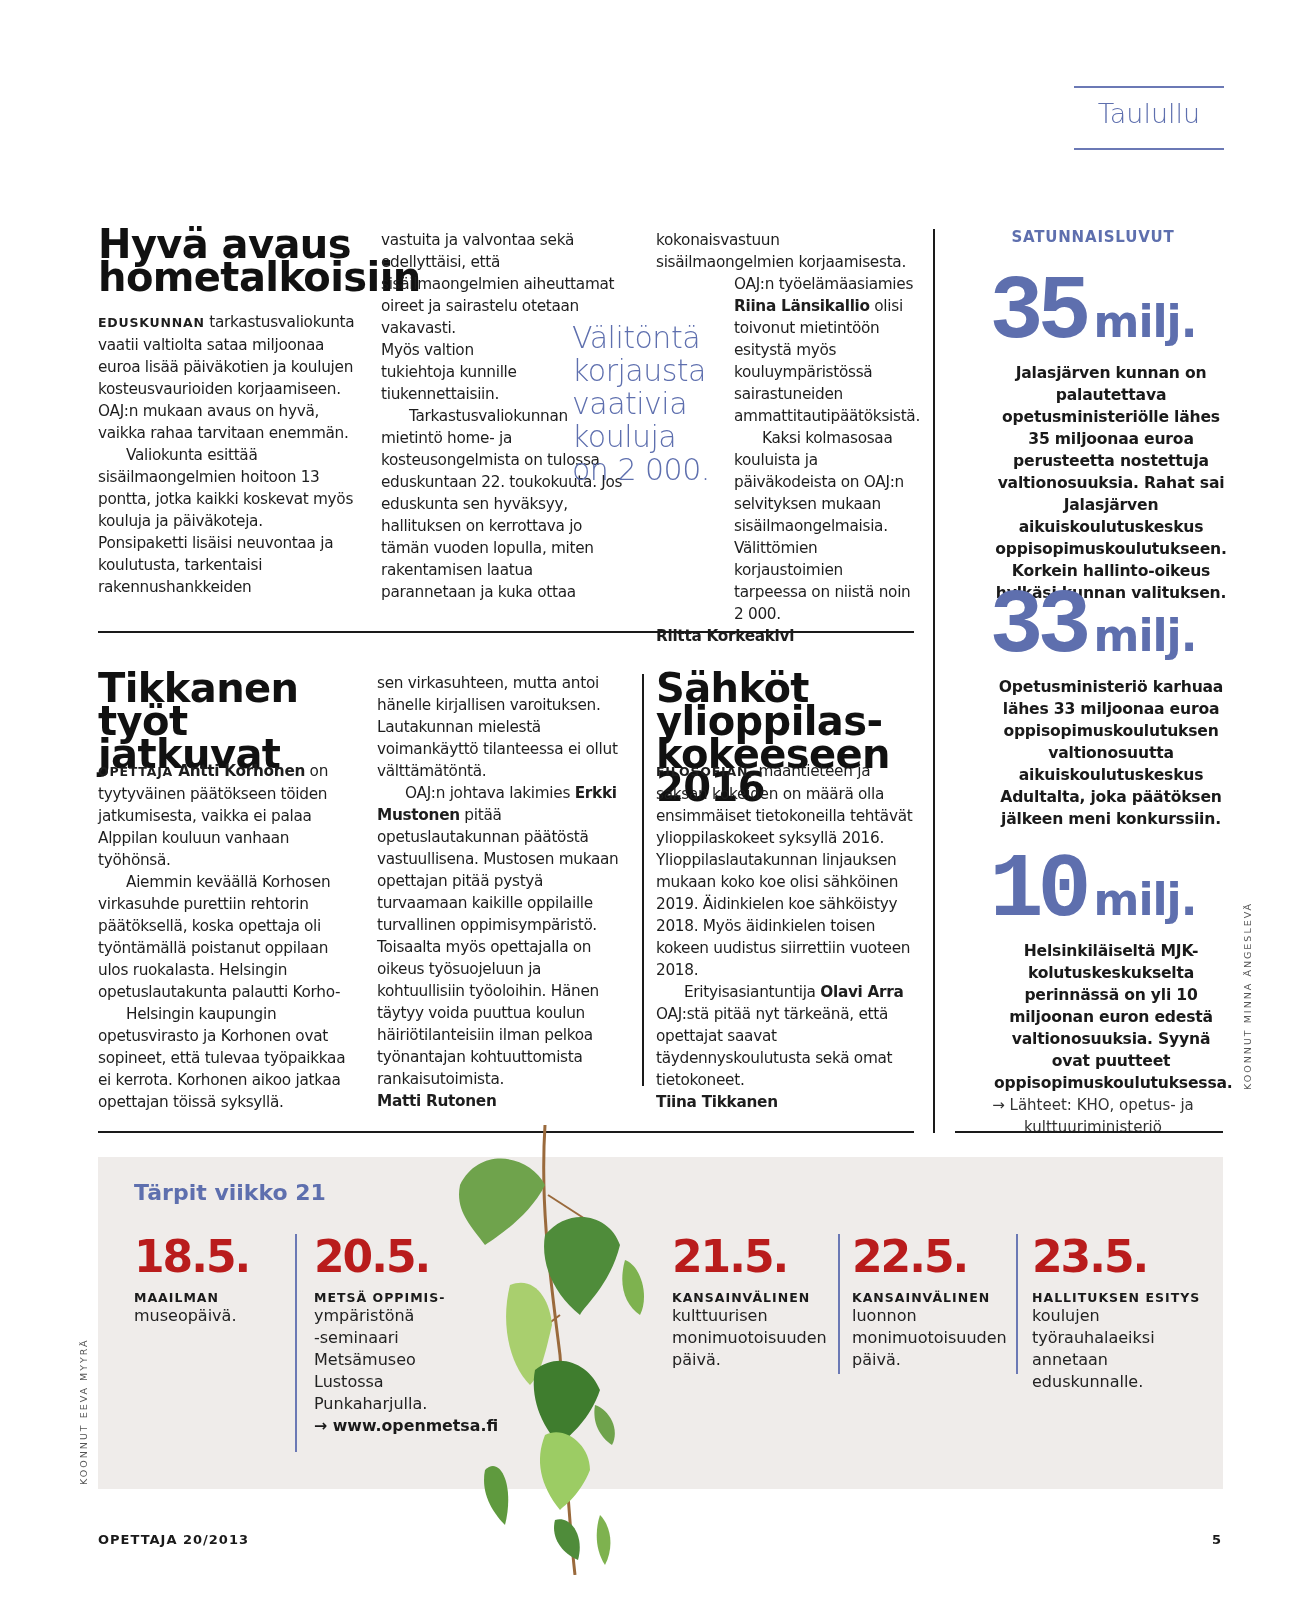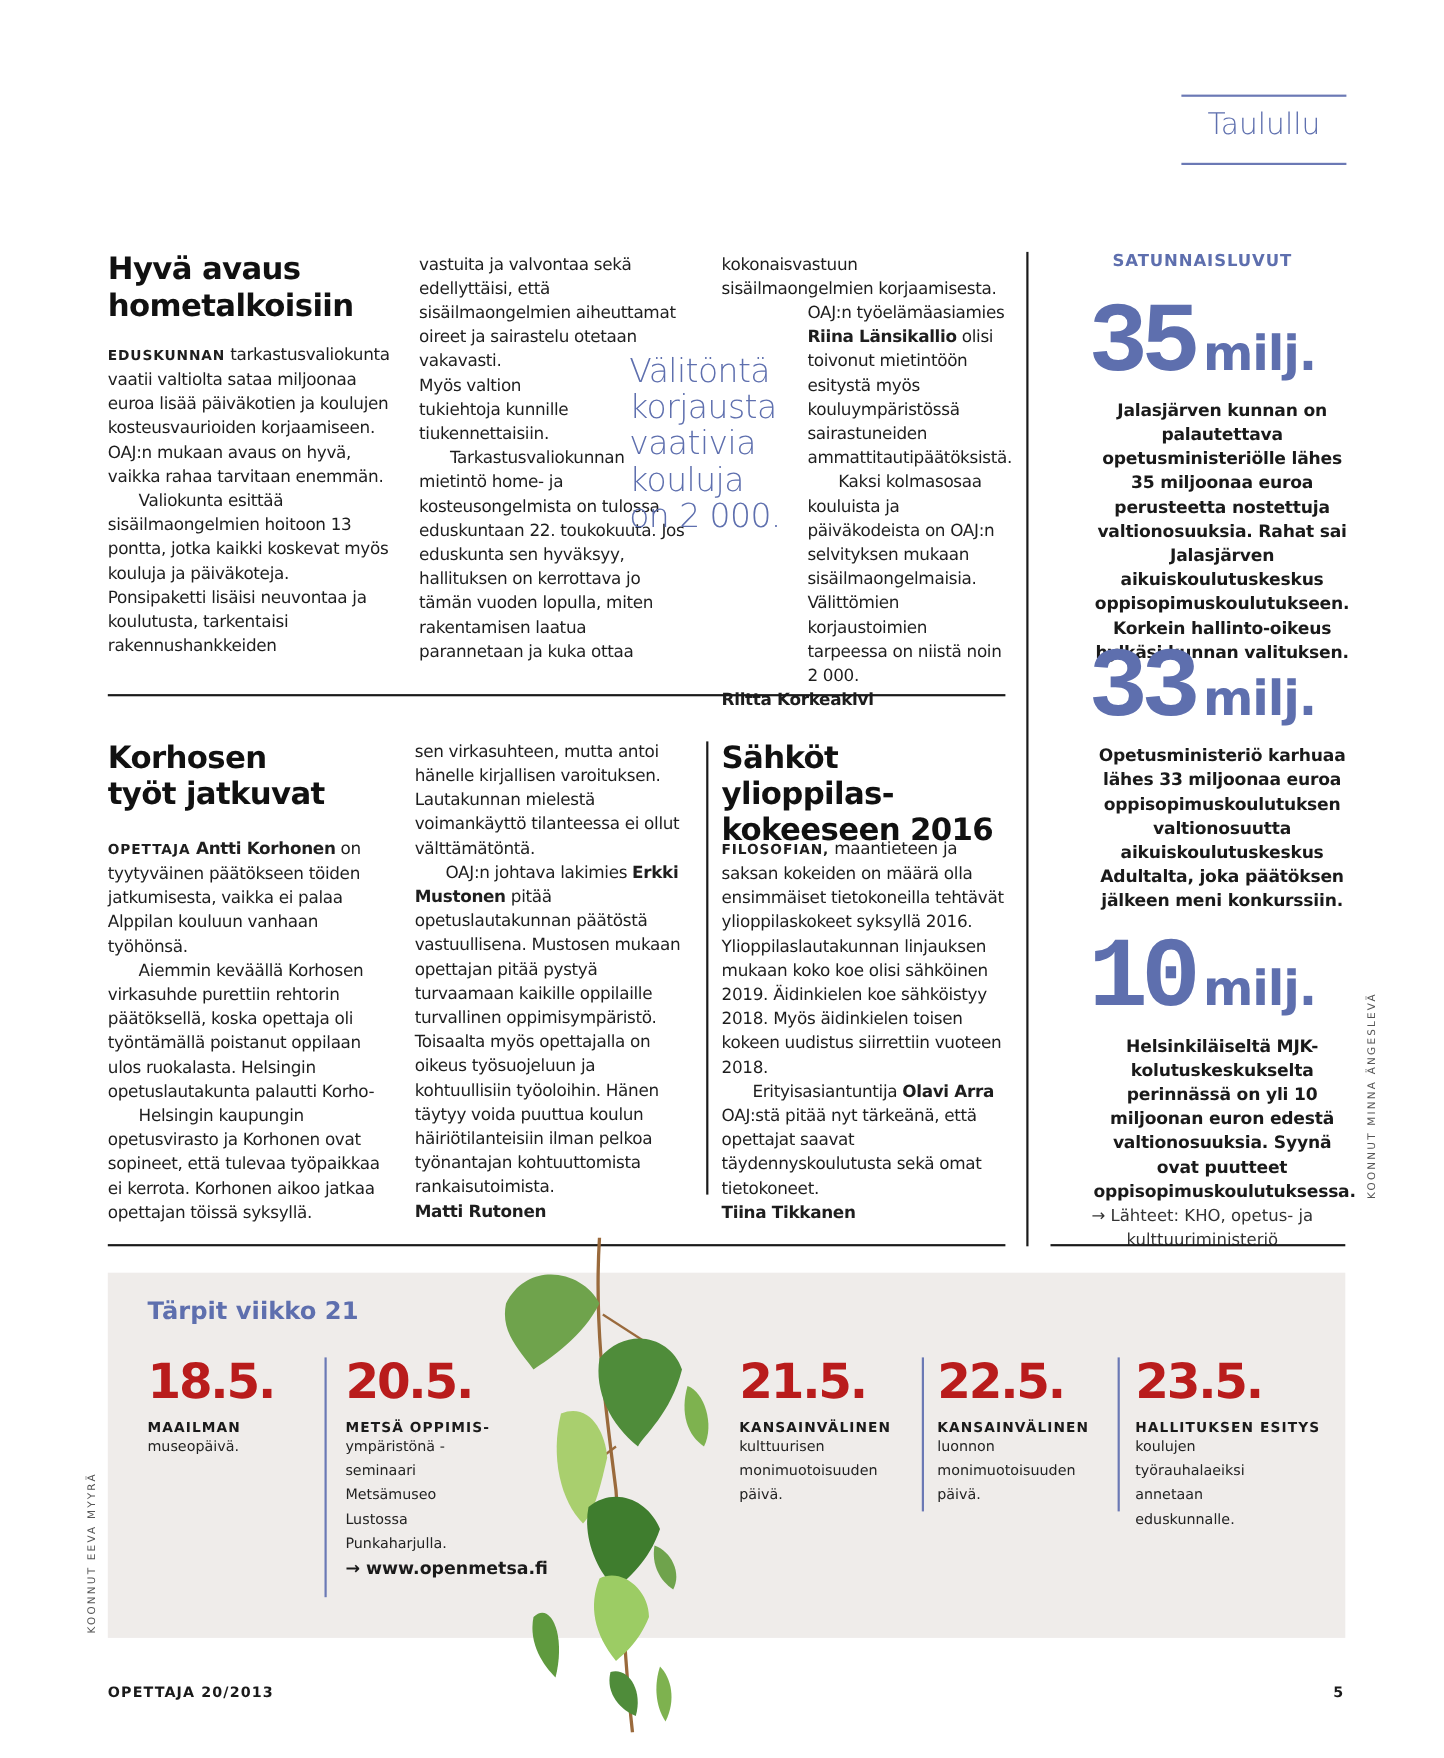--- a/index.html
+++ b/index.html
@@ -2,21 +2,21 @@
 <html><head>
 <meta charset="utf-8">
 <style>
   html, body { margin: 0; padding: 0; background: #ffffff; }
   body { width: 1313px; height: 1598px; position: relative; overflow: hidden;
          font-family: "DejaVu Sans", sans-serif; color: #1a1a1a; }
   .abs { position: absolute; }
   .rule-blue { position: absolute; height: 2px; background: #6b79b5; }
   .section-tab { position: absolute; left: 1074px; top: 98px; width: 150px; text-align: center;
                  font-size: 27px; color: #5e6fae; font-family: "DejaVu Sans", sans-serif; font-weight: 300; }
-  h2.headline { margin: 0; font-size: 28px; line-height: 33px; font-weight: bold; color: #111;
+  h2.headline { margin: 0; font-size: 40px; line-height: 33px; font-weight: bold; color: #111;
                 letter-spacing: -0.6px; font-family: "DejaVu Sans", sans-serif; }
   .col { position: absolute; font-size: 15.3px; line-height: 22px; color: #1e1e1e;
          font-family: "DejaVu Sans", sans-serif; letter-spacing: -0.3px; }
   .col p { margin: 0; }
   .col .ind { text-indent: 28px; }
   .lead { font-weight: bold; letter-spacing: 0.8px; font-size: 12.5px; }
   .b { font-weight: bold; }
   .pull { position: absolute; left: 572px; top: 321px; font-size: 30px; line-height: 33px;
           color: #5e6fae; font-weight: 300; letter-spacing: -0.5px; }
   .hr-black { position: absolute; height: 2px; background: #1a1a1a; }
@@ -28,21 +28,21 @@
   .big .unit { font-size: 44px; letter-spacing: -1px; margin-left: 8px; }
   .side .desc { font-size: 15.6px; line-height: 22px; font-weight: bold; color: #1a1a1a; letter-spacing: -0.2px; margin-left: 36px; }
   .side .src { font-size: 15px; line-height: 22px; color: #333; }
   .vert-credit { position: absolute; font-size: 9.5px; letter-spacing: 2px; color: #555;
                  transform: rotate(-90deg); transform-origin: left top; white-space: nowrap; }
   .events-box { position: absolute; left: 98px; top: 1157px; width: 1125px; height: 332px; background: #efecea; }
   .events-title { position: absolute; left: 134px; top: 1180px; font-size: 22px; font-weight: bold; color: #5e6fae; }
   .event { position: absolute; top: 1232px; }
   .event .date { font-size: 44px; font-weight: bold; color: #b91c1c; letter-spacing: -2px; line-height: 50px; }
   .event .ekick { font-size: 12.5px; font-weight: bold; letter-spacing: 1px; margin-top: 8px; }
-  .event .etext { font-size: 13px; line-height: 22px; color: #222; }
+  .event .etext { font-size: 16px; line-height: 22px; color: #222; }
   .event .elink { font-size: 15.8px; line-height: 22px; font-weight: bold; color: #1a1a1a; }
   .ev-div { position: absolute; width: 2px; background: #6b79b5; }
   .footer-left { position: absolute; left: 98px; top: 1532px; font-size: 13px; font-weight: bold; letter-spacing: 1px; }
   .footer-right { position: absolute; left: 1212px; top: 1532px; font-size: 13px; font-weight: bold; }
   .plant { position: absolute; left: 440px; top: 1125px; }
 </style>
 </head>
 <body>
 
 <div class="rule-blue" style="left:1074px; top:86px; width:150px;"></div>
@@ -71,21 +71,21 @@
 <div class="col" style="left:656px; top:229px; width:258px;">
   <p>kokonaisvastuun sisäilmaongelmien korjaamisesta.</p>
   <p class="ind" style="padding-left:78px; text-indent:0;"><span>OAJ:n työelämäasiamies </span><span class="b">Riina Länsikallio</span><span> olisi toivonut mietintöön esitystä myös kouluympäristössä sairastuneiden ammattitautipäätöksistä.</span></p>
   <p style="padding-left:78px; text-indent:28px;">Kaksi kolmasosaa kouluista ja päiväkodeista on OAJ:n selvityksen mukaan sisäilmaongelmaisia. Välittömien korjaustoimien tarpeessa on niistä noin 2 000.</p>
   <p class="b">Riitta Korkeakivi</p>
 </div>
 
 <div class="hr-black" style="left:98px; top:631px; width:816px;"></div>
 
 <div class="abs" style="left:98px; top:672px; width:260px;">
-  <h2 class="headline"><span>Korhosen</span><br><span>työt jatkuvat</span></h2>
+  <h2 class="headline"><span>Tikkanen</span><br><span>työt jatkuvat</span></h2>
 </div>
 <div class="col" style="left:98px; top:760px; width:258px;">
   <p><span class="lead">OPETTAJA</span><span class="b"> Antti Korhonen</span><span> on tyytyväinen päätökseen töiden jatkumisesta, vaikka ei palaa Alppilan kouluun vanhaan työhönsä.</span></p>
   <p class="ind">Aiemmin keväällä Korhosen virkasuhde purettiin rehtorin päätöksellä, koska opettaja oli työntämällä poistanut oppilaan ulos ruokalasta. Helsingin opetuslautakunta palautti Korho-</p>
   <p class="ind">Helsingin kaupungin opetusvirasto ja Korhonen ovat sopineet, että tulevaa työpaikkaa ei kerrota. Korhonen aikoo jatkaa opettajan töissä syksyllä.</p>
 </div>
 <div class="col" style="left:377px; top:672px; width:252px;">
   <p>sen virkasuhteen, mutta antoi hänelle kirjallisen varoituksen. Lautakunnan mielestä voimankäyttö tilanteessa ei ollut välttämätöntä.</p>
   <p class="ind"><span>OAJ:n johtava lakimies </span><span class="b">Erkki Mustonen</span><span> pitää opetuslautakunnan päätöstä vastuullisena. Mustosen mukaan opettajan pitää pystyä turvaamaan kaikille oppilaille turvallinen oppimisympäristö. Toisaalta myös opettajalla on oikeus työsuojeluun ja kohtuullisiin työoloihin. Hänen täytyy voida puuttua koulun häiriötilanteisiin ilman pelkoa työnantajan kohtuuttomista rankaisutoimista.</span></p>
   <p class="b">Matti Rutonen</p>

